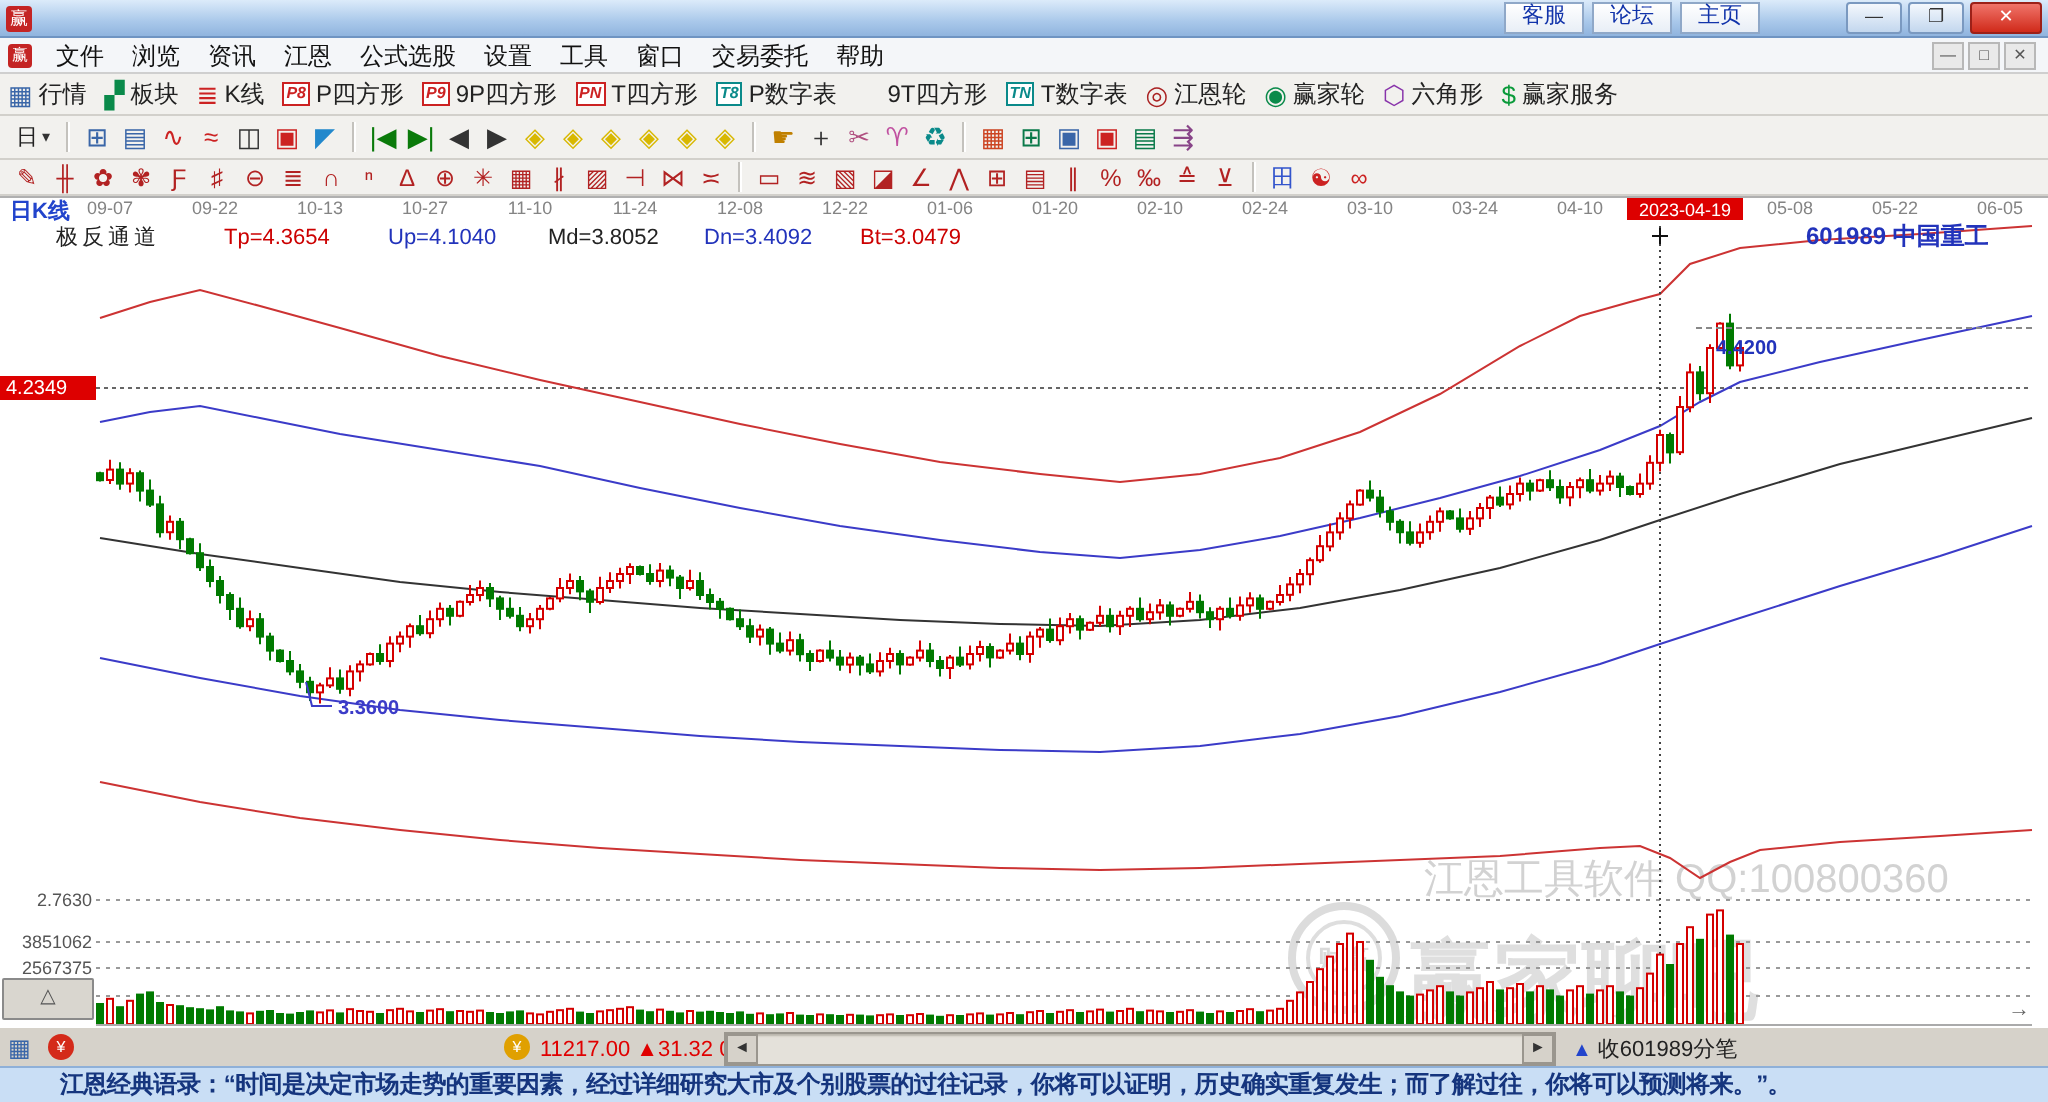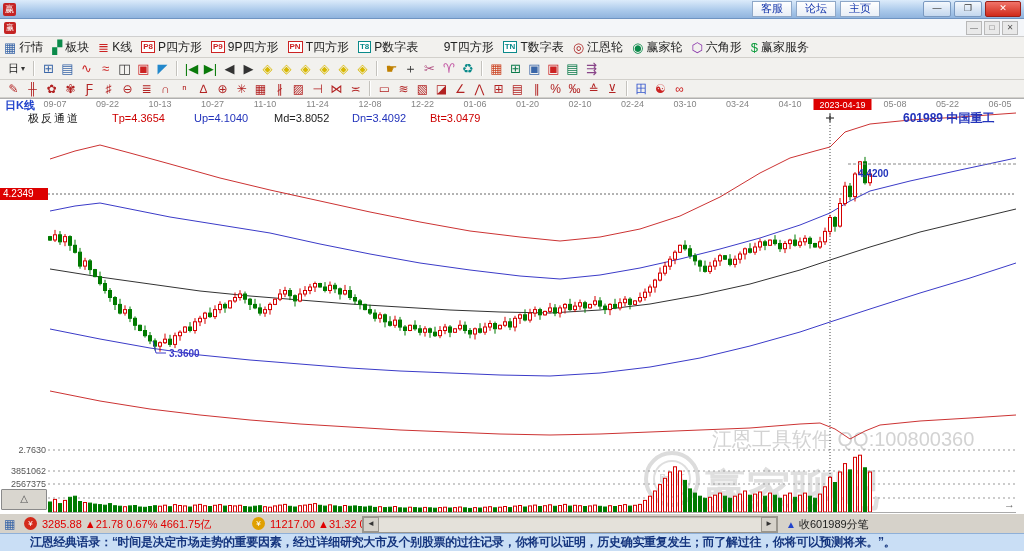--- a/index.html
+++ b/index.html
@@ -29,21 +29,21 @@
   .mdi-ctl{width:14px;height:12px;font-size:8px;line-height:11px;text-align:center;color:#555;
     border:1px solid #b8b8b8;background:#e9e9e9;margin-right:2px;}
   
   .toolbar{background:#f2f1ee;border-bottom:1px solid #d2d0cb;display:flex;align-items:center;
     font-size:12px;color:#222;padding-left:4px;white-space:nowrap;overflow:hidden;}
   #tb1{top:37px;height:21px;}
   #tb2{top:58px;height:22px;}
   #tb3{top:80px;height:18px;}
   .titem{display:flex;align-items:center;margin-right:9px;cursor:default;}
   .titem .ic{font-size:13px;line-height:13px;margin-right:3px;}
-  .titem .bx{font-size:8px;font-weight:bold;border:1px solid currentColor;padding:0 1px;line-height:10px;margin-right:3px;background:#fff;}
+  .titem .bx{font-size:8px;font-weight:bold;border:1px solid currentColor;padding:0 1px;line-height:10px;margin-right:3px;background:#fff;font-style:italic;}
   .ibtn{width:19px;text-align:center;font-size:13px;line-height:18px;cursor:default;flex:0 0 auto;}
   .vsep{width:1px;height:15px;background:#c4c2bd;border-right:1px solid #fff;margin:0 4px;flex:0 0 auto;}
   .period-btn{font-size:11px;border:1px solid transparent;padding:0 3px;display:flex;align-items:center;}
   .period-btn .caret{font-size:8px;margin-left:2px;color:#333;}
   
   #chart{top:98px;height:415px;background:#fff;border-top:1px solid #b0b0b0;}
   #chart svg{display:block;}
   #expand-btn{position:absolute;left:1px;top:489px;width:44px;height:19px;background:#d9d6cf;
     border:1px solid #8a8a8a;border-radius:1px;font-size:10px;color:#555;text-align:center;line-height:17px;}
   
@@ -78,20 +78,32 @@
       <span class="tb-link">论坛</span>
       <span class="tb-link">主页</span>
     </span>
   <span class="wbtn">—</span>
   <span class="wbtn">❐</span>
   <span class="wbtn close">✕</span>
 </div>
 
 <div class="row" id="menubar">
   <span id="menu-logo">赢</span>
+  <span id="menu-items" style="display:flex;">
+      <span class="menu-item">文件</span>
+      <span class="menu-item">浏览</span>
+      <span class="menu-item">资讯</span>
+      <span class="menu-item">江恩</span>
+      <span class="menu-item">公式选股</span>
+      <span class="menu-item">设置</span>
+      <span class="menu-item">工具</span>
+      <span class="menu-item">窗口</span>
+      <span class="menu-item">交易委托</span>
+      <span class="menu-item">帮助</span>
+    </span>
   <span class="spacer"></span>
   <span id="mdi-controls" style="display:flex;margin-right:4px;">
       <span class="mdi-ctl">—</span>
       <span class="mdi-ctl">□</span>
       <span class="mdi-ctl">✕</span>
     </span>
 </div>
 
 <div class="row toolbar" id="tb1">
     <span class="titem">
@@ -785,21 +797,20 @@
       <text x="430" y="121" font-size="11" fill="#cc0000">Bt=3.0479</text>
       <text x="903" y="121" font-size="12" fill="#2233bb" font-weight="bold">601989  中国重工</text>
       <text x="1004" y="507" font-size="11" fill="#666">→</text>
     </svg>
 </div>
 <div id="expand-btn">△</div>
 
 <div class="row" id="statusbar">
   <span class="sb-abs" id="sb-grid-icon">▦</span>
   <span class="sb-abs badge" id="sb-sh-badge" style="background:#d42a1a;">¥</span>
-  <span class="sb-abs" id="sb-sh-text">3285.88 ▲21.78 0.67% 4661.75亿</span>
   <span class="sb-abs badge" id="sb-sz-badge" style="background:#e0a000;">¥</span>
   <span class="sb-abs" id="sb-sz-text">11217.00 ▲31.32 0.28% 5786.98亿</span>
   <span class="sb-abs" id="sb-scroll">
     <span class="sarrow">◄</span>
     <span class="sarrow">►</span>
   </span>
   <span class="sb-abs" id="sb-right"><span class="dl">▲</span><span>收601989分笔</span></span>
 </div>
 
 <div class="row" id="quotebar">

